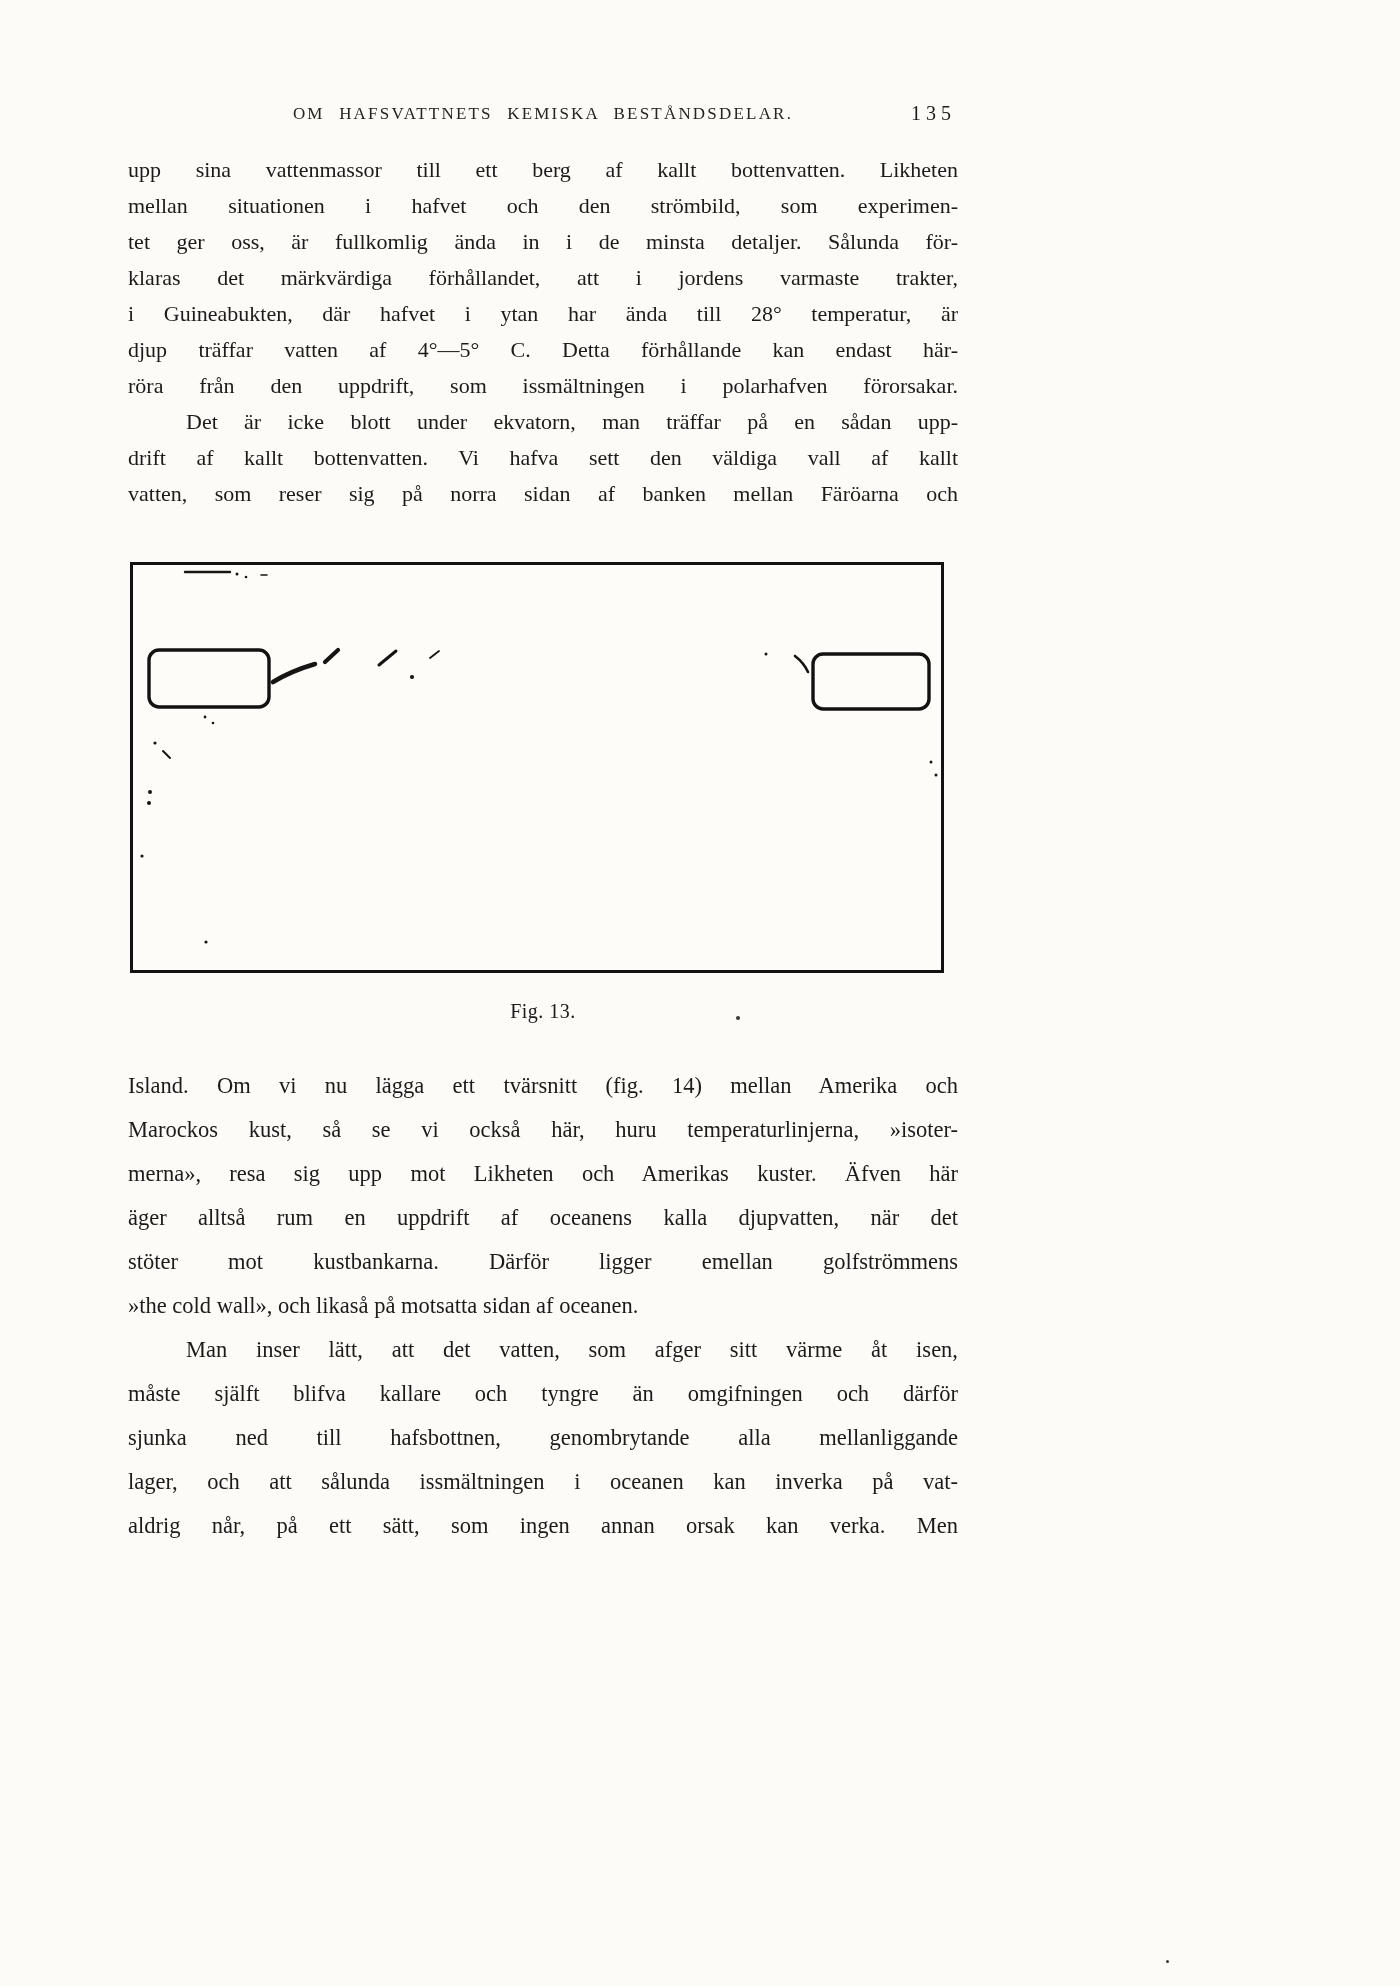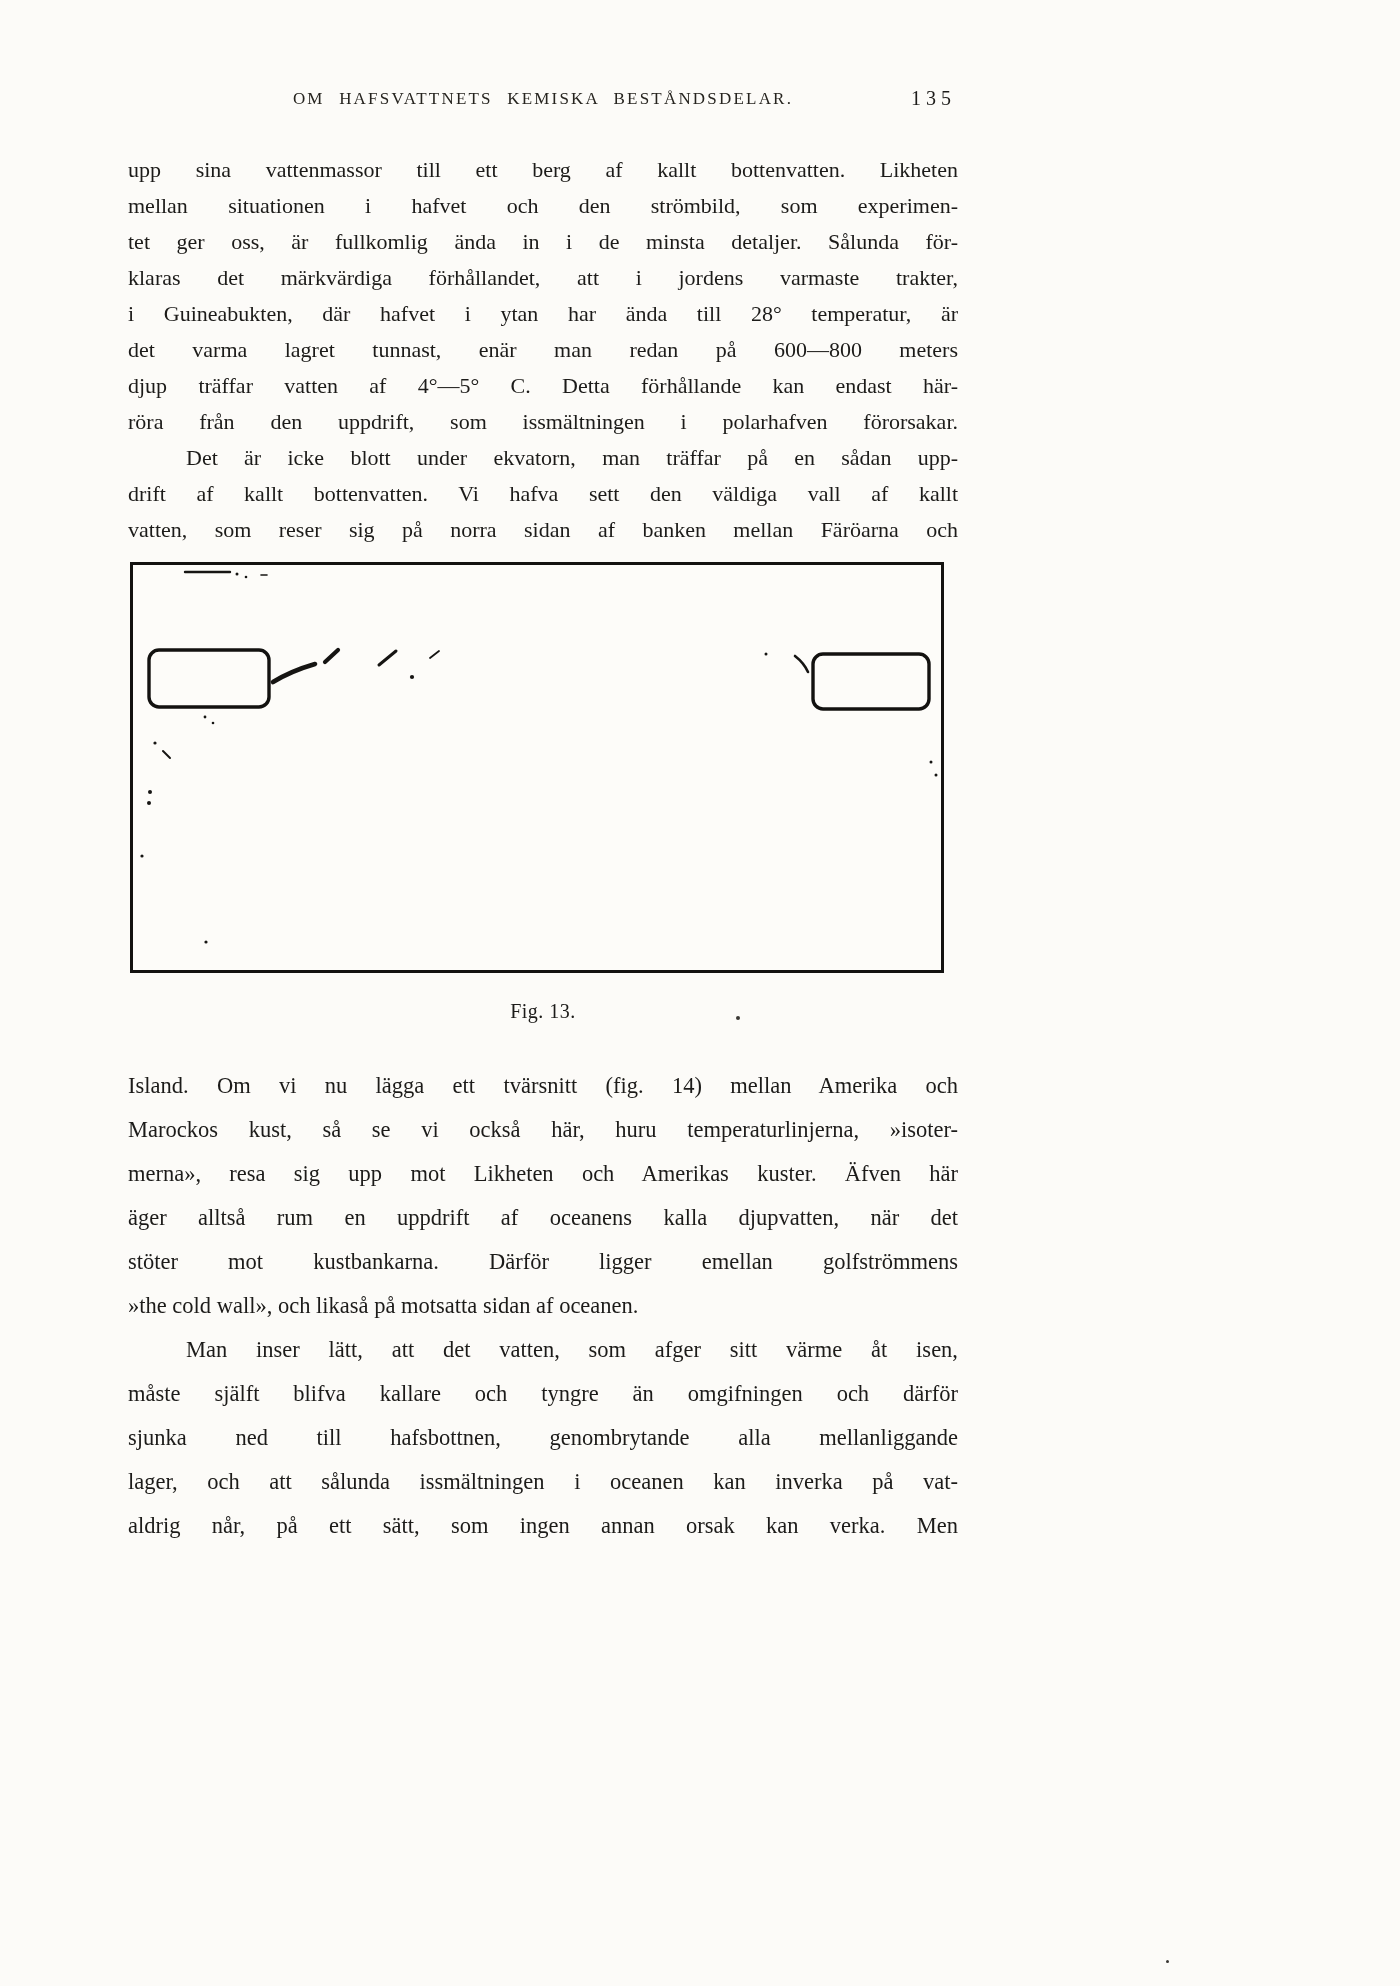--- a/index.html
+++ b/index.html
@@ -12,21 +12,21 @@
     background: #fcfbf8;
     font-family: "Liberation Serif", "DejaVu Serif", serif;
     color: #1c1b19;
     overflow: hidden;
   }
 
   
   .header {
     position: absolute;
     left: 128px;
-    top: 89px;
+    top: 104px;
     width: 830px;
     height: 28px;
   }
   .running-title {
     position: absolute;
     left: 0; right: 0;
     text-align: center;
     font-size: 17px;
     letter-spacing: 2.2px;
     word-spacing: 8px;
@@ -104,21 +104,20 @@
     <span class="page-number">135</span>
   </div>
 
   <div class="text-block top">
       <div class="paragraph">
         <div class="line">upp sina vattenmassor till ett berg af kallt bottenvatten. Likheten</div>
         <div class="line">mellan situationen i hafvet och den strömbild, som experimen-</div>
         <div class="line">tet ger oss, är fullkomlig ända in i de minsta detaljer. Sålunda för-</div>
         <div class="line">klaras det märkvärdiga förhållandet, att i jordens varmaste trakter,</div>
         <div class="line">i Guineabukten, där hafvet i ytan har ända till 28° temperatur, är</div>
-        <div class="line">det varma lagret tunnast, enär man redan på 600—800 meters</div>
         <div class="line">djup träffar vatten af 4°—5° C. Detta förhållande kan endast här-</div>
         <div class="line">röra från den uppdrift, som issmältningen i polarhafven förorsakar.</div>
       </div>
       <div class="paragraph">
         <div class="line indent">Det är icke blott under ekvatorn, man träffar på en sådan upp-</div>
         <div class="line">drift af kallt bottenvatten. Vi hafva sett den väldiga vall af kallt</div>
         <div class="line">vatten, som reser sig på norra sidan af banken mellan Färöarna och</div>
       </div>
     </div>
 

